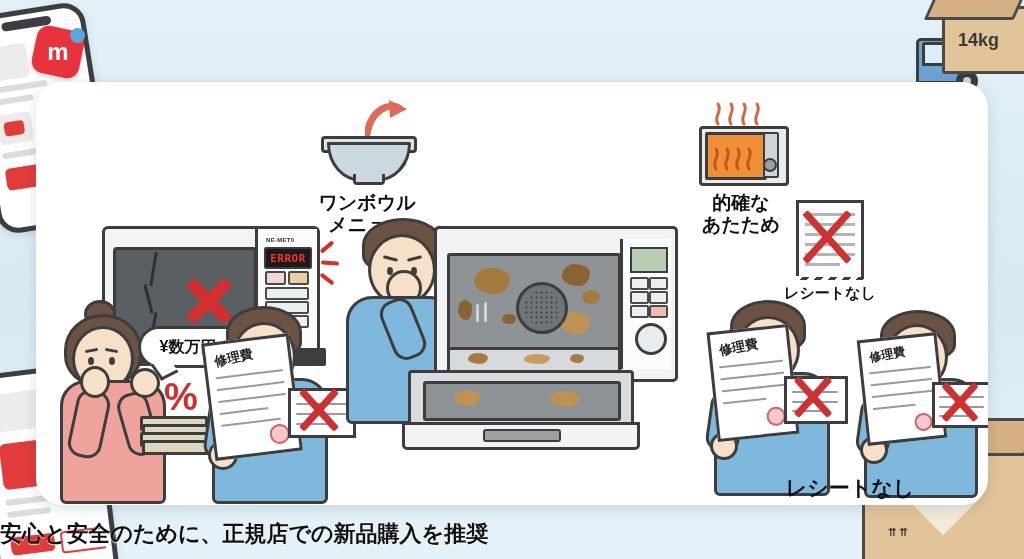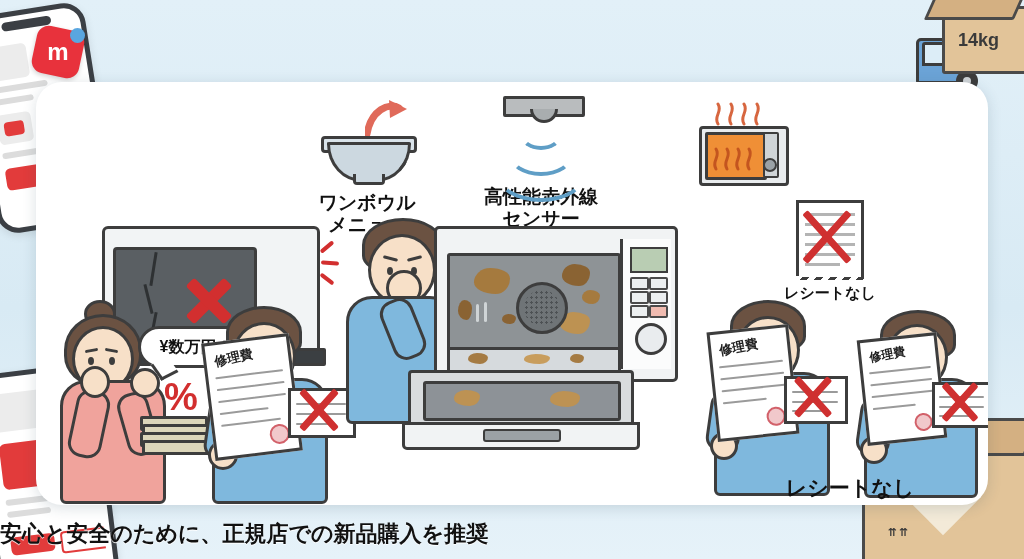--- a/index.html
+++ b/index.html
@@ -206,60 +206,58 @@
           </div>
           <div class="b-rim"></div>
           <div class="b-body"></div>
           <div class="b-foot"></div>
         </div>
       </div>
       <div class="cap">ワンボウル
 メニュー</div>
     </div>
 
-    <div class="feat" style="left:410px;top:4px;width:190px;">
-      <div class="icon-wrap">
-        <div class="sensor">
-          <div class="bar"></div>
-          <div class="lens"></div>
-          <div class="wave" style="top:28px;width:34px;height:22px;"></div>
-          <div class="wave" style="top:40px;width:58px;height:36px;"></div>
-          <div class="wave" style="top:52px;width:84px;height:50px;"></div>
-        </div>
-      </div>
-      <div class="cap">高性能赤外線
-センサー</div>
-    </div>
 
     <div class="feat" style="left:620px;top:10px;width:170px;">
       <div class="icon-wrap">
         <div class="mw-ic">
           <svg style="position:absolute;left:16px;top:0;" width="58" height="30" viewBox="0 0 58 30">
             <path d="M7 28 C2 20 12 16 7 8 M20 28 C15 20 25 16 20 8 M33 28 C28 20 38 16 33 8 M46 28 C41 20 51 16 46 8" stroke="#d7663f" stroke-width="3" fill="none" stroke-linecap="round"></path>
           </svg>
           <div class="body"></div>
           <div class="win">
             <svg width="50" height="36" viewBox="0 0 50 36" style="position:absolute;left:2px;top:2px;">
               <path d="M6 32 C1 24 11 20 6 12 M17 32 C12 24 22 20 17 12 M28 32 C23 24 33 20 28 12 M39 32 C34 24 44 20 39 12" stroke="#c4551f" stroke-width="3" fill="none" stroke-linecap="round"></path>
             </svg>
           </div>
           <div class="panel"></div>
           <div class="knob"></div>
         </div>
       </div>
+      <div class="cap">的確な
+あたため</div>
     </div>
 
     <div class="scene" style="left:20px;top:138px;width:285px;height:285px;">
 
       <div class="mw-big" style="left:46px;top:6px;width:212px;height:128px;">
         <div class="mw-door" style="left:8px;top:18px;width:138px;height:96px;">
           <div class="crack" style="left:36px;top:2px;width:3px;height:34px;transform:rotate(9deg);"></div>
           <div class="crack" style="left:31px;top:34px;width:3px;height:30px;transform:rotate(-14deg);"></div>
           <div class="crack" style="left:36px;top:62px;width:3px;height:28px;transform:rotate(11deg);"></div>
           <div class="bigX" style="left:62px;top:24px;width:62px;height:54px;"></div>
+        </div>
+        <div class="mw-ctrl" style="left:150px;top:0;width:59px;height:122px;">
+          <div class="brand" style="left:8px;top:8px;">NE-MET0</div>
+          <div class="led" style="left:6px;top:18px;width:44px;height:18px;font-size:11px;">ERROR</div>
+          <div class="btn-sm" style="left:7px;top:42px;width:17px;height:10px;background:#f3d7d7;"></div>
+          <div class="btn-sm" style="left:30px;top:42px;width:17px;height:10px;background:#e7cfa0;"></div>
+          <div class="btn-sm" style="left:7px;top:58px;width:40px;height:9px;"></div>
+          <div class="btn-sm" style="left:7px;top:72px;width:40px;height:9px;"></div>
+          <div class="btn-sm" style="left:7px;top:86px;width:40px;height:9px;"></div>
         </div>
         <div class="spark" style="left:214px;top:16px;width:16px;height:4px;transform:rotate(-40deg);"></div>
         <div class="spark" style="left:216px;top:32px;width:18px;height:4px;transform:rotate(5deg);"></div>
         <div class="spark" style="left:214px;top:48px;width:16px;height:4px;transform:rotate(38deg);"></div>
       </div>
       <div style="position:absolute;left:40px;top:128px;width:224px;height:12px;background:#3b3f42;border:3px solid #3d3d3d;border-radius:2px;"></div>
 
       <div class="person" style="left:0px;top:86px;width:118px;height:196px;">
         <div class="hair" style="left:28px;top:-6px;width:26px;height:22px;border-radius:50%;"></div>
         <div class="hair" style="left:8px;top:8px;width:72px;height:66px;border-radius:50% 50% 42% 42%;"></div>

